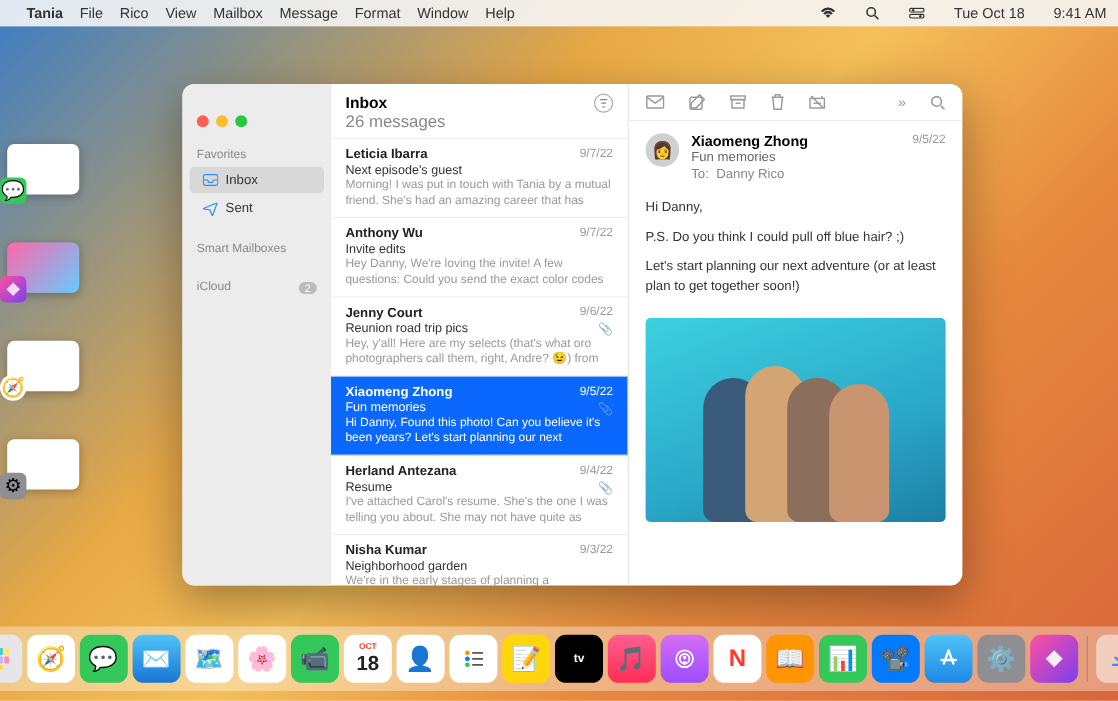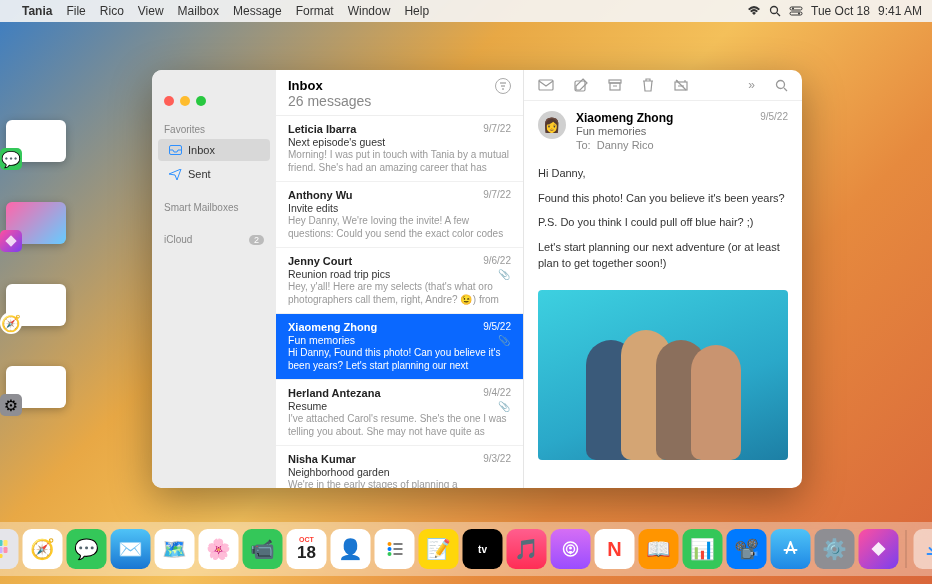--- a/index.html
+++ b/index.html
@@ -1,21 +1,21 @@
 <!DOCTYPE html>
 <html><head>
 <meta charset="utf-8">
 <style>
 * { margin: 0; padding: 0; box-sizing: border-box; font-family: -apple-system, "Helvetica Neue", Arial, sans-serif; }
 body { width: 932px; height: 584px; overflow: hidden; position: relative; background: linear-gradient(135deg, #3a7dc4 0%, #e8a845 35%, #f4c05a 50%, #e68a3e 70%, #d9663a 100%); }
 .menubar { position: absolute; top: 0; left: 0; right: 0; height: 22px; background: rgba(245,245,245,0.9); display: flex; align-items: center; font-size: 12px; color: #333; padding: 0 10px; }
 .menubar .apple { margin-right: 12px; font-size: 13px; }
 .menubar .appname { font-weight: 600; margin-right: 14px; }
 .menubar .mitem { margin-right: 14px; cursor: default; }
-.menubar .right { margin-left: auto; display: flex; align-items: center; gap: 8px; }
+.menubar .right { margin-left: auto; display: flex; align-items: center; gap: 24px; }
 .menubar .right .mi { font-size: 12px; }
 
 
 .stage { position: absolute; left: 6px; top: 120px; width: 78px; display: flex; flex-direction: column; gap: 40px; }
 .stage .thumb { width: 60px; height: 42px; background: #fff; border-radius: 6px; box-shadow: 0 2px 8px rgba(0,0,0,.25); position: relative; }
 .stage .thumb2 { width: 60px; height: 42px; border-radius: 6px; box-shadow: 0 2px 8px rgba(0,0,0,.25); background: linear-gradient(135deg,#f6a 0%,#6cf 100%); position:relative; }
 
 
 .mailwin { position: absolute; left: 152px; top: 70px; width: 650px; height: 418px; background: #fff; border-radius: 10px; box-shadow: 0 12px 40px rgba(0,0,0,.35); display: flex; overflow: hidden; }
 .sidebar { width: 124px; background: #ececec; display: flex; flex-direction: column; padding-top: 26px; font-size: 11px; }
@@ -274,21 +274,20 @@
       <div class="avatar">👩</div>
       <div class="rhinfo">
         <div class="rfrom">Xiaomeng Zhong</div>
         <div class="rsubj">Fun memories</div>
         <div class="rto"><span>To:</span>&nbsp;&nbsp;<span>Danny Rico</span></div>
       </div>
       <div class="rdate">9/5/22</div>
     </div>
     <div class="body" id="msgbody">
         <p>Hi Danny,</p>
-        <p>Found this photo! Can you believe it's been years?</p>
         <p>P.S. Do you think I could pull off blue hair? ;)</p>
         <p>Let's start planning our next adventure (or at least plan to get together soon!)</p>
       </div>
     <div class="photo">
       <div class="people">
         <div class="person" style="background:#3a5a7a;"></div>
         <div class="person" style="background:#d4a574;margin-left:-15px;height:130px;"></div>
         <div class="person" style="background:#8b6f5c;margin-left:-15px;"></div>
         <div class="person" style="background:#c99470;margin-left:-15px;height:115px;"></div>
       </div>

